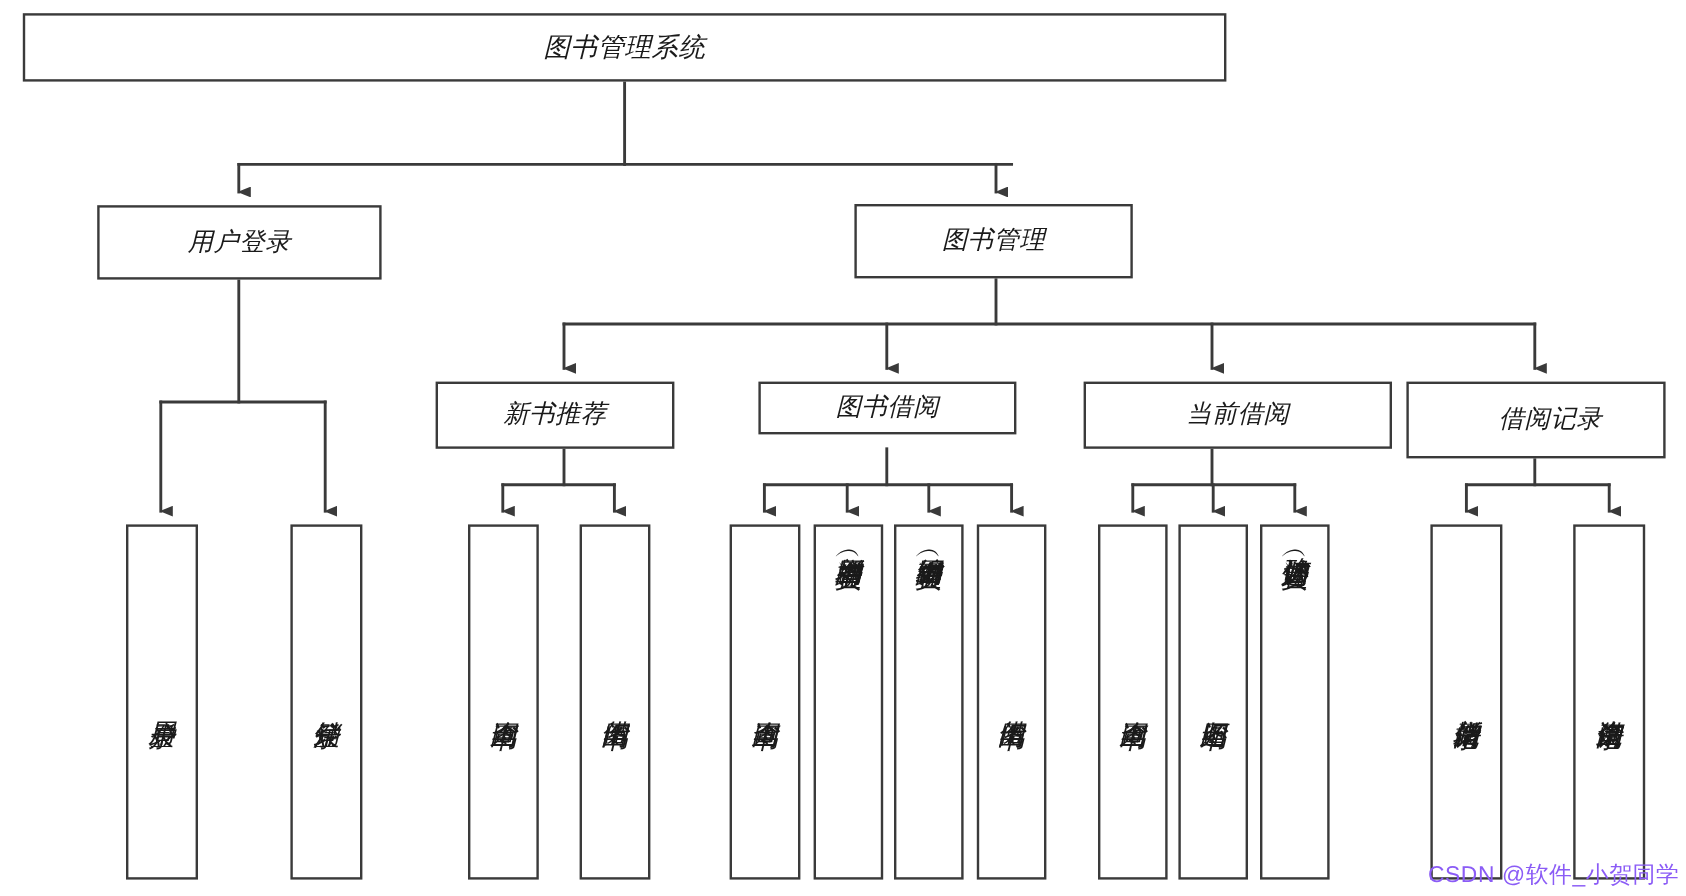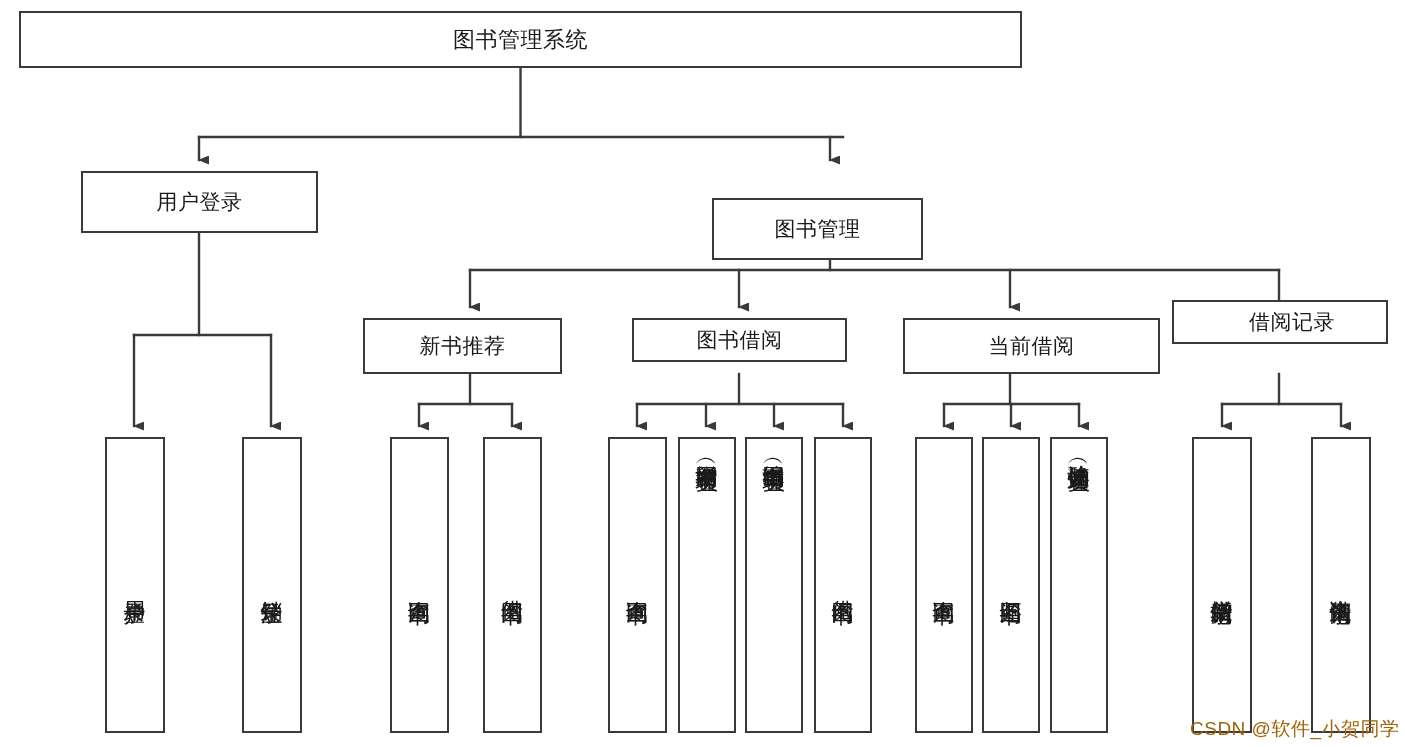--- a/index.html
+++ b/index.html
@@ -28,20 +28,21 @@
   }
   .node {
     position: absolute;
     box-sizing: border-box;
     border: 2px solid #3a3a3a;
     background: #ffffff;
     display: flex;
     align-items: center;
     justify-content: center;
     color: #1a1a1a;
+    font-style: italic;
   }
   .node .label {
     display: block;
     text-align: center;
     line-height: 1.18;
     white-space: nowrap;
   }
   
   .node.horiz .label {
     font-size: 21px;
@@ -65,21 +66,21 @@
     margin: 0 auto;
   }
   
   .node.vert.center {
     align-items: center;
     padding-top: 0;
   }
   .watermark {
     position: absolute;
     font-size: 19px;
-    color: #a16207;
+    color: #8b5cf6;
     white-space: nowrap;
     letter-spacing: 0.5px;
   }
 </style>
 </head>
 <body>
 
 <div id="diagram-root">
 
   <svg id="edges-layer" viewBox="0 0 1405 747" xmlns="http://www.w3.org/2000/svg">
@@ -133,37 +134,37 @@
   </svg>
 
   <div class="node horiz root" style="left:19px; top:11px; width:1003px; height:57px;">
     <span class="label">图书管理系统</span>
   </div>
 
   <div class="node horiz" style="left:81px; top:171px; width:237px; height:62px;">
     <span class="label">用户登录</span>
   </div>
 
-  <div class="node horiz" style="left:712px; top:170px; width:211px; height:62px;margin-top:28px;">
+  <div class="node horiz" style="left:712px; top:170px; width:232px; height:62px;">
     <span class="label">图书管理</span>
   </div>
 
   <div class="node horiz" style="left:363px; top:318px; width:199px; height:56px;align-items:center;">
     <span class="label">新书推荐</span>
   </div>
 
   <div class="node horiz" style="left:632px; top:318px; width:215px; height:44px;">
     <span class="label">图书借阅</span>
   </div>
 
   <div class="node horiz" style="left:903px; top:318px; width:257px; height:56px;">
     <span class="label">当前借阅</span>
   </div>
 
-  <div class="node horiz" style="left:1172px; top:300px; width:216px; height:44px;padding-left:24px;">
+  <div class="node horiz" style="left:1172px; top:318px; width:216px; height:64px;padding-left:24px;">
     <span class="label">借阅记录</span>
   </div>
 
   <div class="node vert center" style="left:105px; top:437px; width:60px; height:296px;">
     <span class="label">用户登录</span>
   </div>
 
   <div class="node vert center" style="left:242px; top:437px; width:60px; height:296px;">
     <span class="label">注销登录</span>
   </div>

